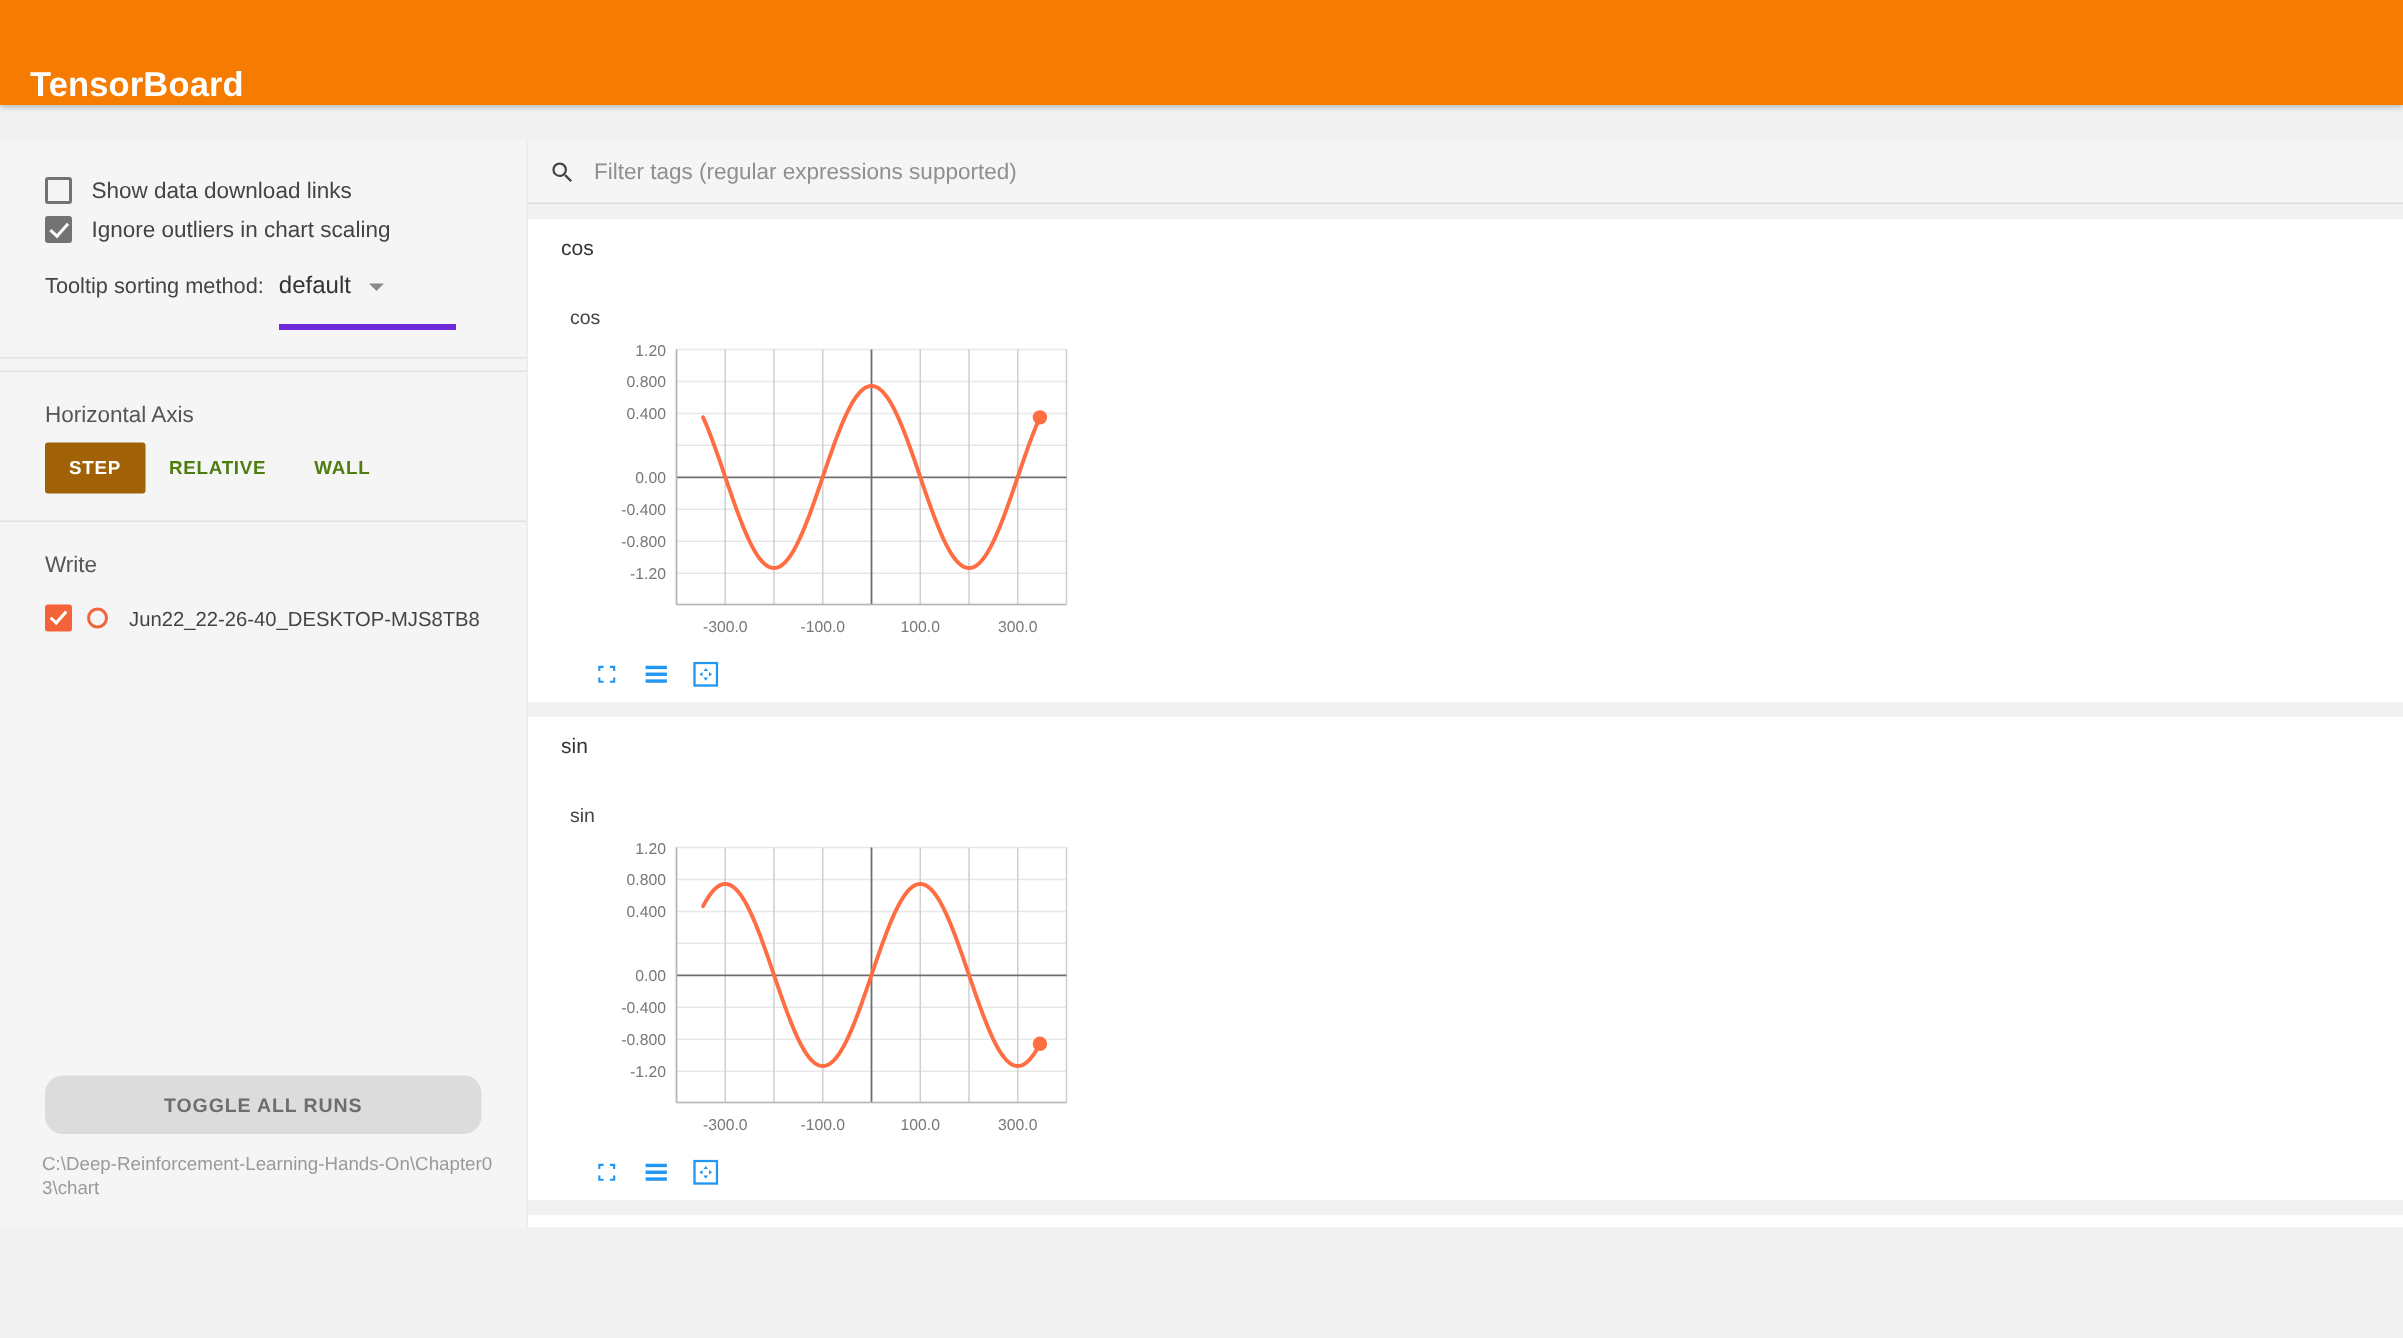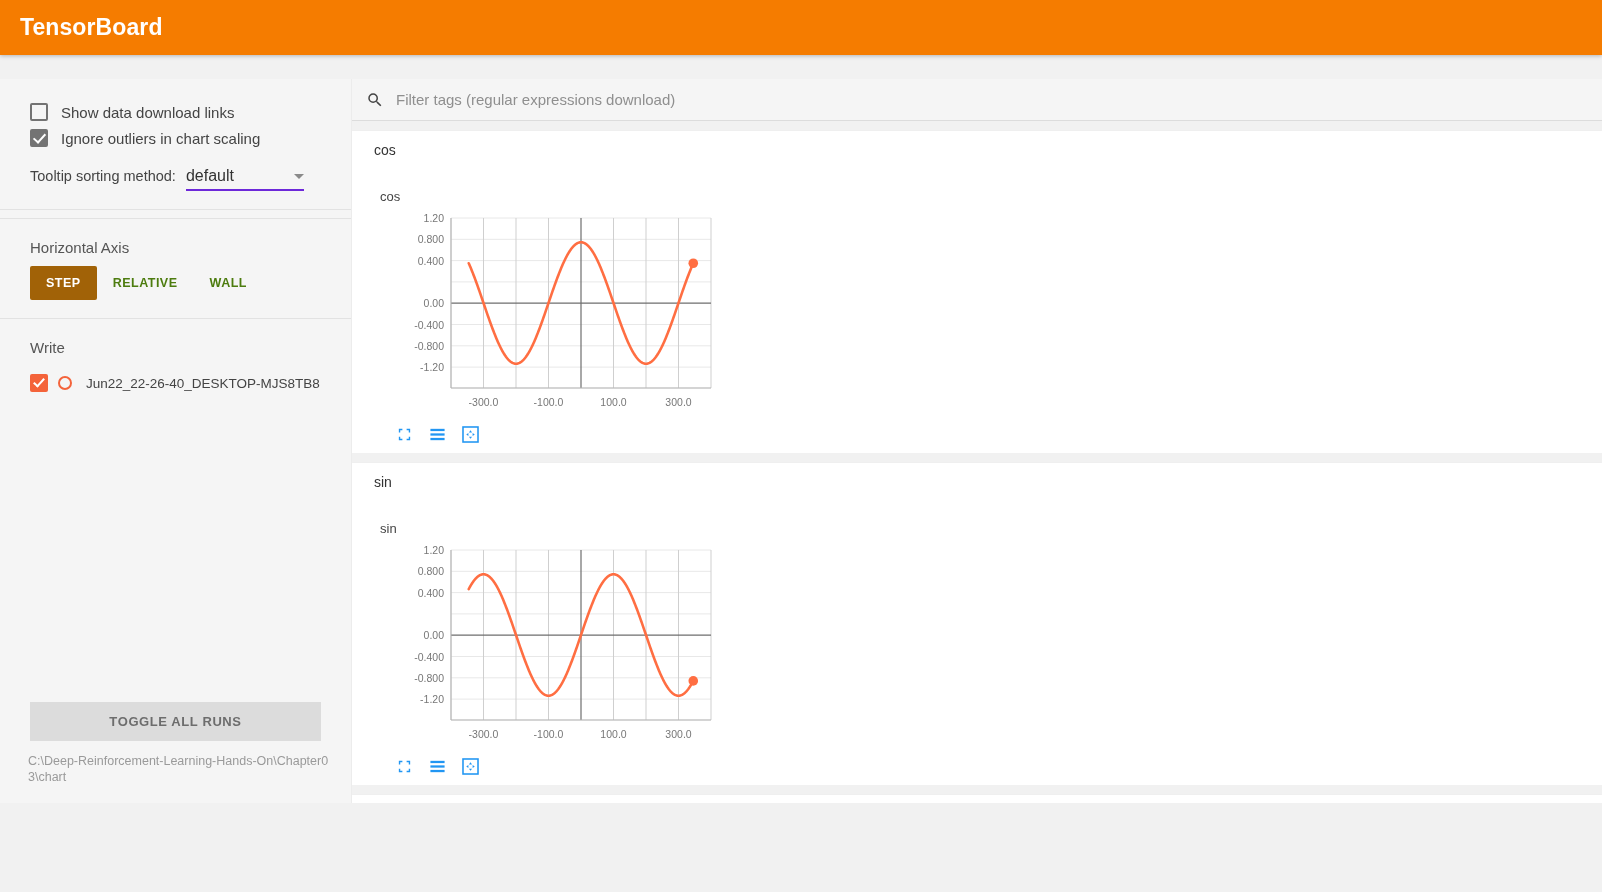--- a/index.html
+++ b/index.html
@@ -7,24 +7,24 @@
     margin: 0; padding: 0;
     width: 1602px; height: 892px;
     overflow: hidden;
     background: #f1f1f1;
     font-family: "Liberation Sans", sans-serif;
     -webkit-font-smoothing: antialiased;
   }
 
   
   .appbar {
-    height: 55px;
+    height: 70px;
     background: #F57C00;
     display: flex;
-    align-items: center;
+    align-items: flex-end;
     position: relative;
     box-shadow: 0 1px 4px rgba(0,0,0,.25);
     z-index: 20;
     gap: 32px;
   }
   .brand {
     color: #fff;
     font-size: 23px;
     font-weight: bold;
     letter-spacing: .1px;
@@ -96,24 +96,23 @@
   .chk-label { font-size: 15px; color: #444; }
 
   .tooltip-row {
     display: flex; align-items: baseline;
     margin-top: 20px;
   }
   .tooltip-lbl { font-size: 14.5px; color: #444; margin-right: 10px; }
   .tooltip-select {
     position: relative;
     min-width: 118px;
-    border-bottom: 2px solid #6d28d9;
-    padding-bottom: 4px;
+    border-bottom: 4px solid #6d28d9;
+    padding-bottom: 16px;
     display: flex; align-items: center;
-    justify-content: space-between;
     cursor: pointer;
   }
   .tooltip-val { font-size: 16px; color: #333; }
   .caret {
     width: 0; height: 0;
     border-left: 5px solid transparent;
     border-right: 5px solid transparent;
     border-top: 5px solid #8a8a8a;
     margin-left: 12px;
   }
@@ -201,21 +200,21 @@
     position: absolute;
     left: 30px; right: 30px;
     bottom: 62px;
     background: #dcdcdc;
     color: #6d6d6d;
     font-size: 13px;
     font-weight: bold;
     letter-spacing: .6px;
     text-align: center;
     padding: 12px 0;
-    border-radius: 0;
+    border-radius: 12px;
     cursor: pointer;
   }
   .logdir {
     position: absolute;
     left: 28px; right: 20px;
     bottom: 18px;
     font-size: 12.5px;
     color: #9a9a9a;
     line-height: 1.28;
     word-break: break-all;
@@ -336,21 +335,21 @@
   </div>
 
   <div class="main">
 
     <div class="searchbar">
       <span class="search-icon">
         <svg width="18" height="18" viewBox="0 0 24 24">
             <path fill="#444" d="M15.5 14h-.79l-.28-.27A6.47 6.47 0 0 0 16 9.5 6.5 6.5 0 1 0 9.5 16c1.61 0 3.09-.59 4.23-1.57l.27.28v.79l5 4.99L20.49 19l-4.99-5zm-6 0C7.01 14 5 11.99 5 9.5S7.01 5 9.5 5 14 7.01 14 9.5 11.99 14 9.5 14z"></path>
           </svg>
       </span>
-      <span class="search-ph">Filter tags (regular expressions download)</span>
+      <span class="search-ph">Filter tags (regular expressions supported)</span>
     </div>
 
     <div class="cat">
       <div class="cat-head">cos</div>
     </div>
     <div class="cat-body">
       <div class="chart-card">
         <div class="chart-title">cos</div>
         <svg class="chart-svg" width="350" height="210" viewBox="0 0 350 210">
 

